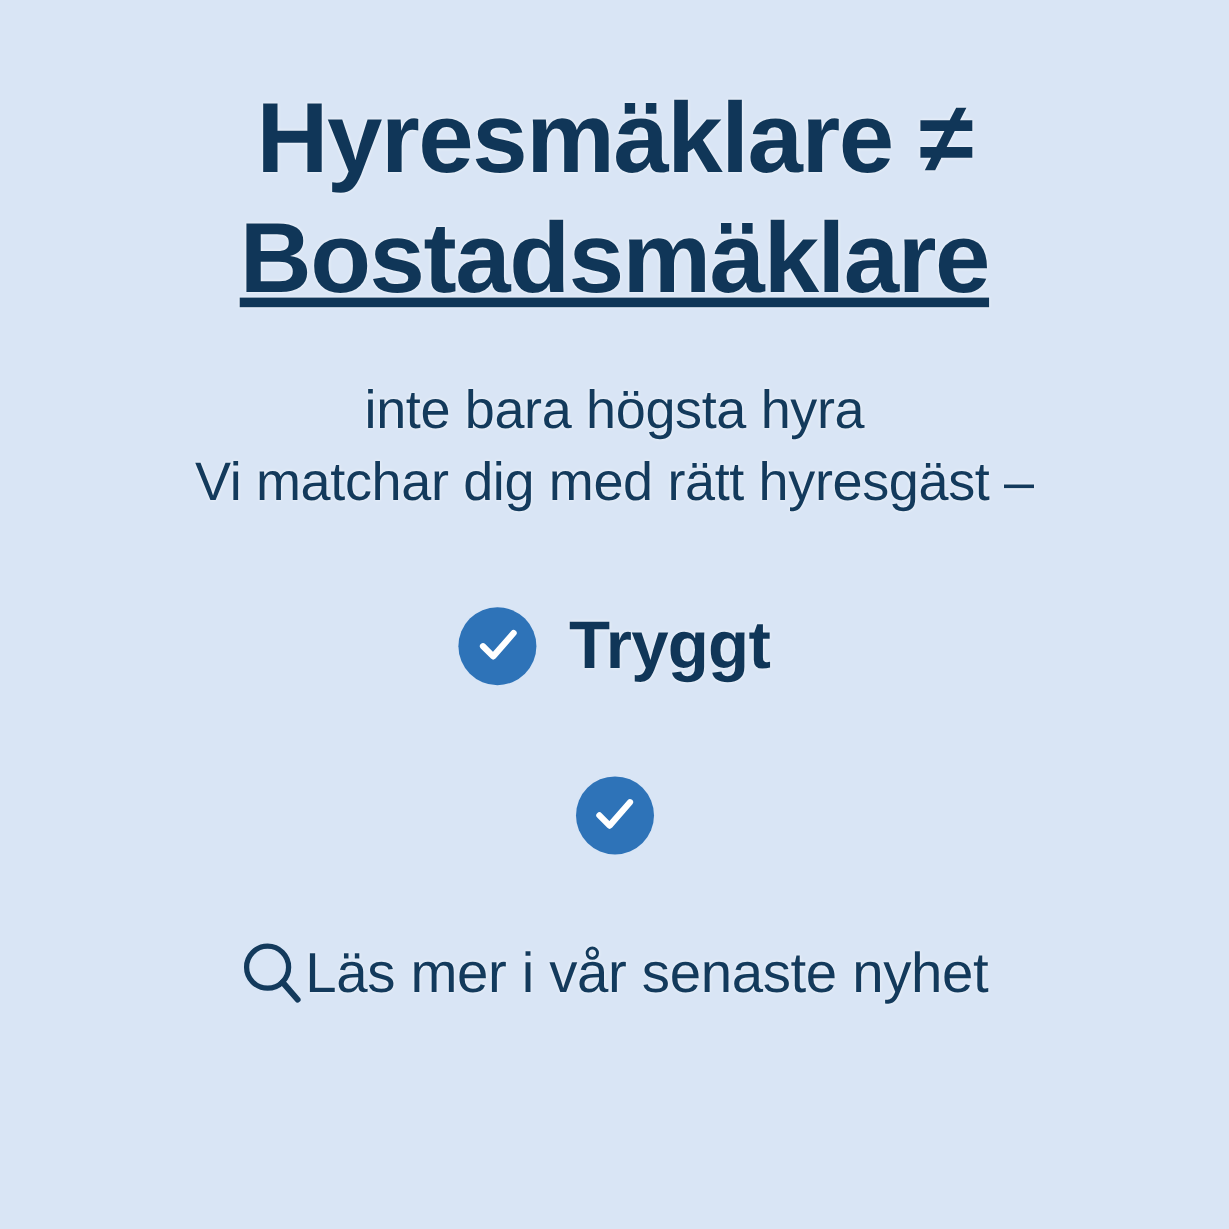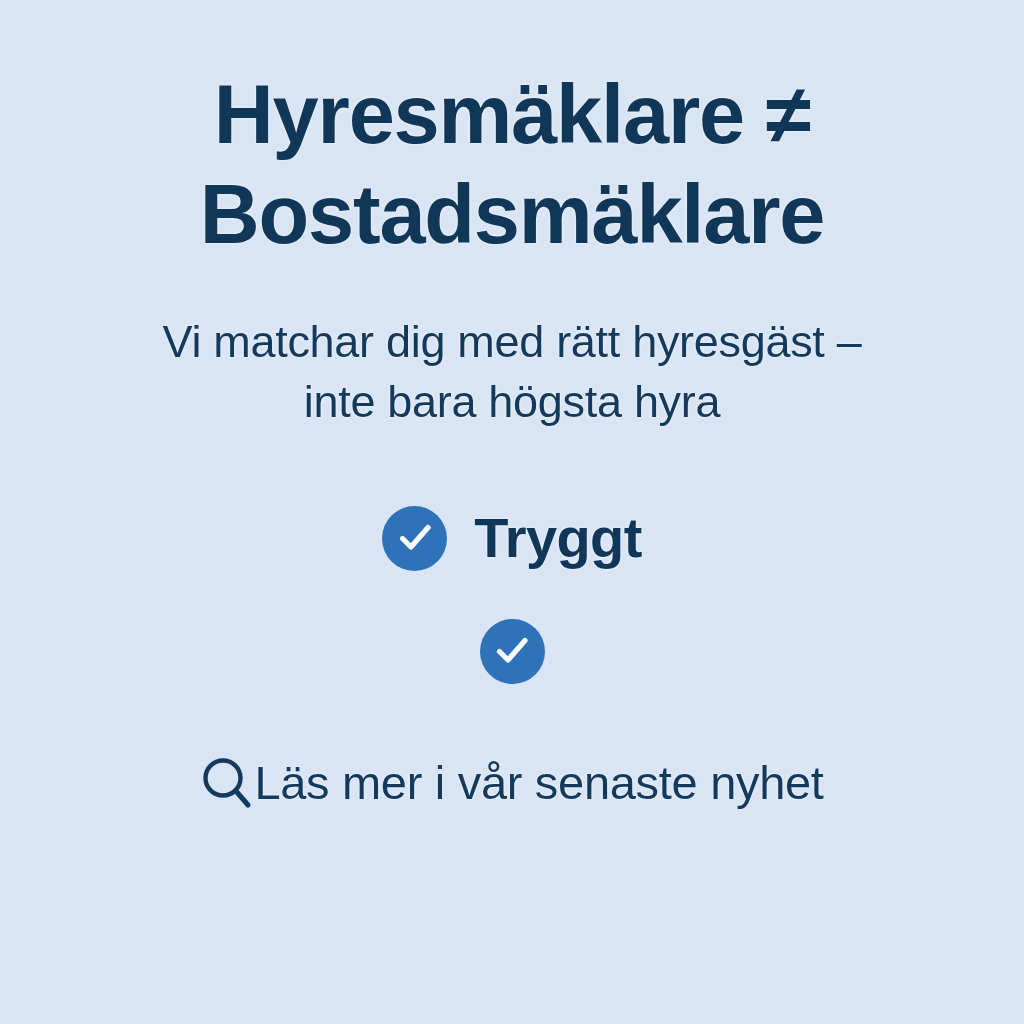--- a/index.html
+++ b/index.html
@@ -41,20 +41,21 @@
     text-shadow: 0 0 3px rgba(255,255,255,0.85);
   }
   .headline-line-1 {
     display: block;
     margin-top: 73px;
     text-align: center;
   }
   .headline-line-2 {
     display: block;
     margin-top: 17px;
+    text-decoration: underline;
   }
 
   
   .subtitle {
     margin: 0;
     margin-top: 56px;
     padding: 0 60px;
     width: 100%;
     box-sizing: border-box;
     text-align: center;
@@ -73,21 +74,21 @@
   
   .benefits {
     list-style: none;
     margin: 0;
     padding: 0;
     margin-top: 74px;
     width: 100%;
     display: flex;
     flex-direction: column;
     align-items: center;
-    gap: 48px;
+    gap: 76px;
   }
   .benefit-item {
     display: flex;
     align-items: center;
     gap: 27px;
   }
   .check-badge {
     flex: 0 0 auto;
     width: 65px;
     height: 65px;
@@ -140,22 +141,22 @@
 <body>
 
 <div class="poster">
 
   <h1 class="headline">
     <span class="headline-line-1">Hyresmäklare ≠</span>
     <span class="headline-line-2">Bostadsmäklare</span>
   </h1>
 
   <p class="subtitle">
+    <span class="subtitle-line">inte bara högsta hyra</span>
     <span class="subtitle-line">Vi matchar dig med rätt hyresgäst –</span>
-    <span class="subtitle-line">inte bara högsta hyra</span>
   </p>
 
   <ul class="benefits">
 
     <li class="benefit-item">
       <span class="check-badge">
         <svg viewBox="0 0 40 40" aria-hidden="true">
           <path d="M7.5 20.5 L16 29 L33 9.5" fill="none" stroke="#ffffff" stroke-width="5.2" stroke-linecap="round" stroke-linejoin="round"></path>
         </svg>
       </span>

